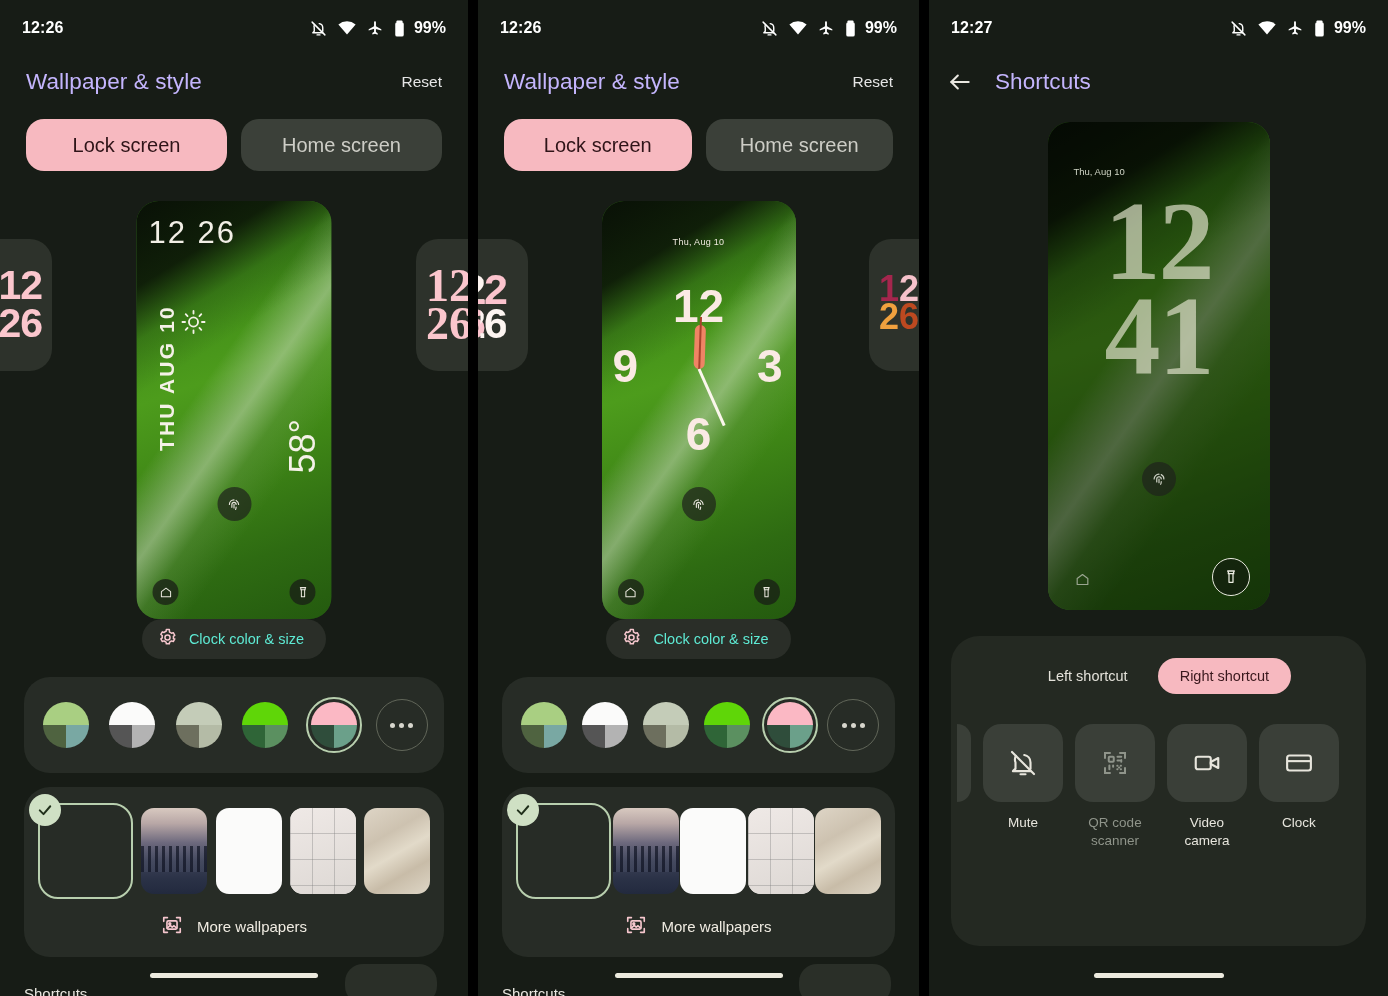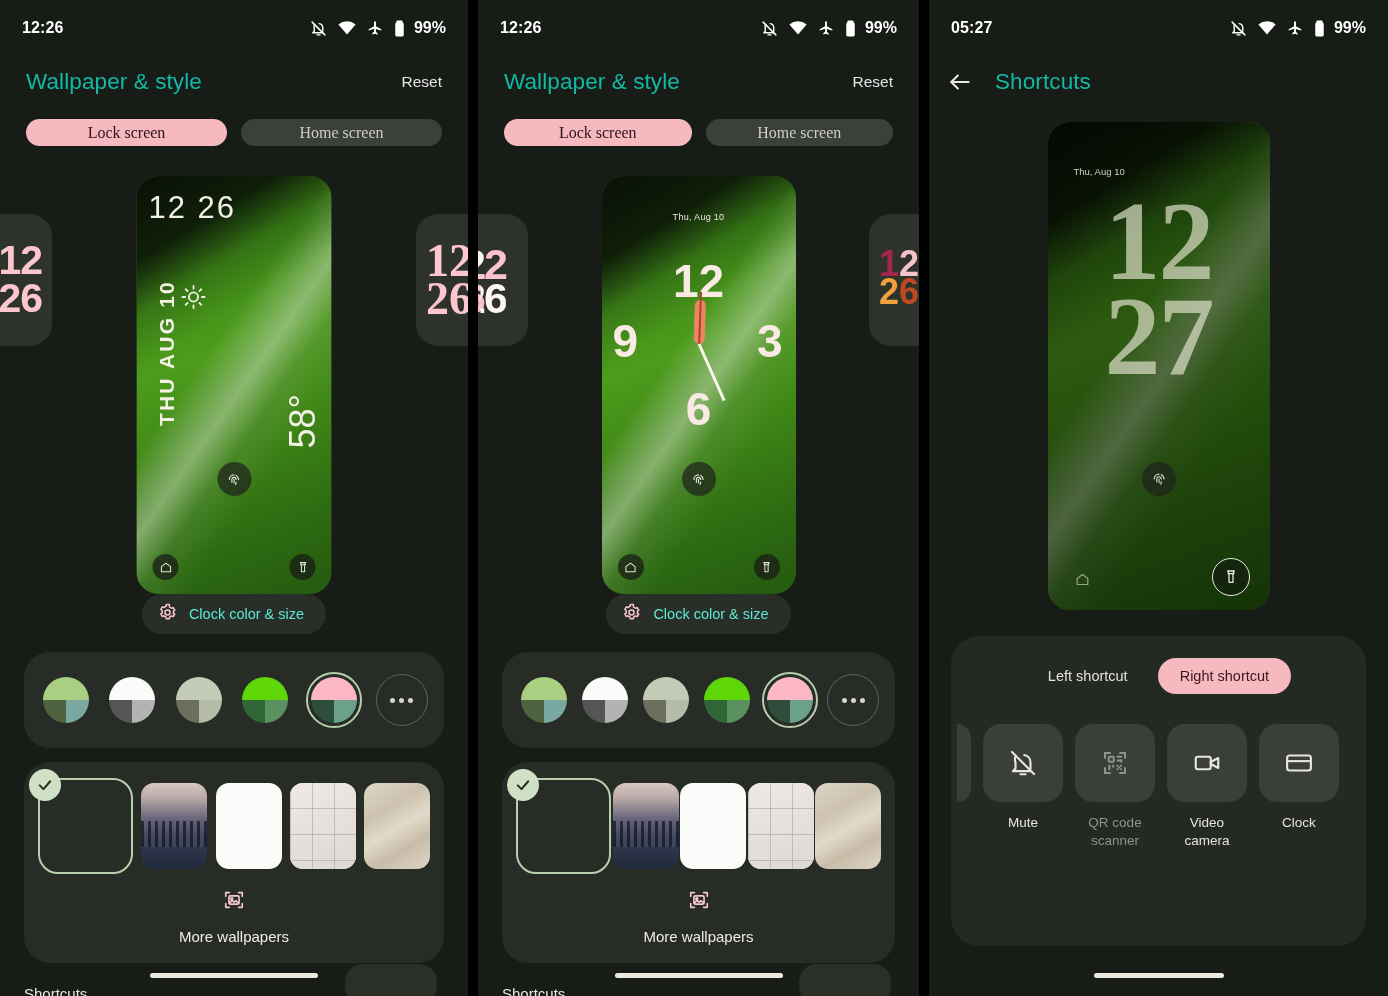--- a/index.html
+++ b/index.html
@@ -29,31 +29,31 @@
     height: 56px; display:flex; align-items:center;
     padding: 0 22px; color:#ffffff;
   }
   .status-time { font-size: 16px; font-weight: 600; letter-spacing:.1px; }
   .status-right { margin-left:auto; display:flex; align-items:center; gap:11px; }
   .status-right svg { display:block; }
   .status-batt { font-size: 16px; font-weight: 600; margin-left:-2px;}
 
   
   .titlerow { display:flex; align-items:center; padding: 6px 26px 0 26px; height:46px;}
-  .page-title { font-size: 22.5px; color:#14b8a6; font-weight:400; letter-spacing:.1px;}
+  .page-title { font-size: 22.5px; color:#c4b5fd; font-weight:400; letter-spacing:.1px;}
   .reset-btn { margin-left:auto; font-size:15.5px; color:#e5e5e5; background:none; border:none; cursor:pointer; font-family:inherit;}
   .p3 .titlerow { padding-left:18px; gap:22px; }
   .back-icon { width:26px; height:26px; color:#e9e7e0; flex:0 0 auto; }
 
   
   .tabs { display:flex; gap:14px; padding: 17px 26px 0 26px; }
   .tab {
-    flex:1 1 0; height:27px; border-radius:18px;
+    flex:1 1 0; height:52px; border-radius:18px;
     display:flex; align-items:center; justify-content:center;
-    font-size:16px; border:none; cursor:pointer; font-family:Liberation Serif, serif;
+    font-size:20px; border:none; cursor:pointer; font-family:Liberation Sans, sans-serif;
   }
   .tab.sel { background:#f7b9c0; color:#2f1418; }
   .tab.unsel { background:#3b4039; color:#cdcdc6; }
 
   
   .carousel { position:relative; height:420px; margin-top:18px; }
   .side-card {
     position:absolute; top:50px; width:110px; height:132px;
     background:#2d322b; border-radius:22px; overflow:hidden;
     display:flex; align-items:center; justify-content:center;
@@ -202,21 +202,21 @@
       linear-gradient(160deg,#efe9e6 0%, #ddd8d4 100%);
     background-size: 22px 100%, 100% 26px, 100% 100%; }
   .wp-skin { position:absolute; inset:0;
     background: linear-gradient(150deg,#ded5c6 0%,#cdc2b0 32%,#e2dac9 52%,#c8bca8 72%,#ded6c6 100%); }
   .wp-check {
     position:absolute; left:50%; top:50%; transform:translate(-50%,-50%);
     width:32px; height:32px; border-radius:50%; background:#cfe0c4;
     display:flex; align-items:center; justify-content:center;
   }
   .more-wp { display:flex; align-items:center; justify-content:center; gap:14px; margin-top:15px; padding-bottom:6px;
-    background:none; border:none; cursor:pointer; font-family:inherit; width:100%;flex-direction:column; }
+    background:none; border:none; cursor:pointer; font-family:inherit; width:100%; }
   .more-wp span { font-size:15px; color:#f0ece2; }
 
   
   .peek-card { position:absolute; left:345px; bottom:-8px; width:92px; height:40px;
     background:#2a2f28; border-radius:18px; }
   .p2 .peek-card { left:321px; }
   .bottom-cut-label { position:absolute; left:24px; bottom:-6px; font-size:15px; color:#e8e6df; }
 
   
   .sc-card { margin:26px 22px 0 22px; background:#242922; border-radius:28px; padding:22px 0 30px 0; min-height:310px; }
@@ -617,21 +617,21 @@
 
     <div class="bottom-cut-label">Shortcuts</div>
     <div class="peek-card"></div>
     <div class="gesture"></div>
   </div>
 
   <div class="gap"></div>
 
   <div class="panel p3">
     <div class="statusbar">
-      <span class="status-time">05:27</span>
+      <span class="status-time">12:27</span>
       <span class="status-right">
         <svg width="17" height="17" viewBox="0 0 24 24">
             <path d="M18 16v-5a6 6 0 0 0-5-5.9M6.3 6.3A6 6 0 0 0 6 11v5l-2 2h14" stroke="#fff" stroke-width="2" stroke-linecap="round" stroke-linejoin="round"></path>
             <path d="M10 21h4" stroke="#fff" stroke-width="2" stroke-linecap="round"></path>
             <path d="M3 3l18 18" stroke="#fff" stroke-width="2" stroke-linecap="round"></path>
           </svg>
         <svg width="18" height="14" viewBox="0 0 24 18">
             <path d="M12 17.5 0.5 4.2A18 18 0 0 1 23.5 4.2Z" fill="#fff"></path>
           </svg>
         <svg width="16" height="16" viewBox="0 0 24 24">
@@ -654,21 +654,21 @@
       </span>
       <span class="page-title">Shortcuts</span>
     </div>
 
     <div class="phone-preview">
       <div class="leaf dim"></div>
       <div class="pv-layer">
         <div class="pv-big-date">Thu, Aug 10</div>
         <div class="pv-bigclock">
           <div>12</div>
-          <div>27</div>
+          <div>41</div>
         </div>
       </div>
       <div class="fp-btn">
         <svg width="18" height="18" viewBox="0 0 24 24" stroke="#cdd0c4" stroke-width="1.6" stroke-linecap="round">
             <path d="M12 5.5c-3.6 0-6.5 2.9-6.5 6.5"></path>
             <path d="M12 9c-1.7 0-3 1.3-3 3v4"></path>
             <path d="M12 12v5"></path>
             <path d="M15 12c0-1.7-1.3-3-3-3"></path>
             <path d="M18.5 12A6.5 6.5 0 0 0 15 6.2"></path>
             <path d="M15 15.5c0 1.5-.3 2.6-.8 3.5"></path>

